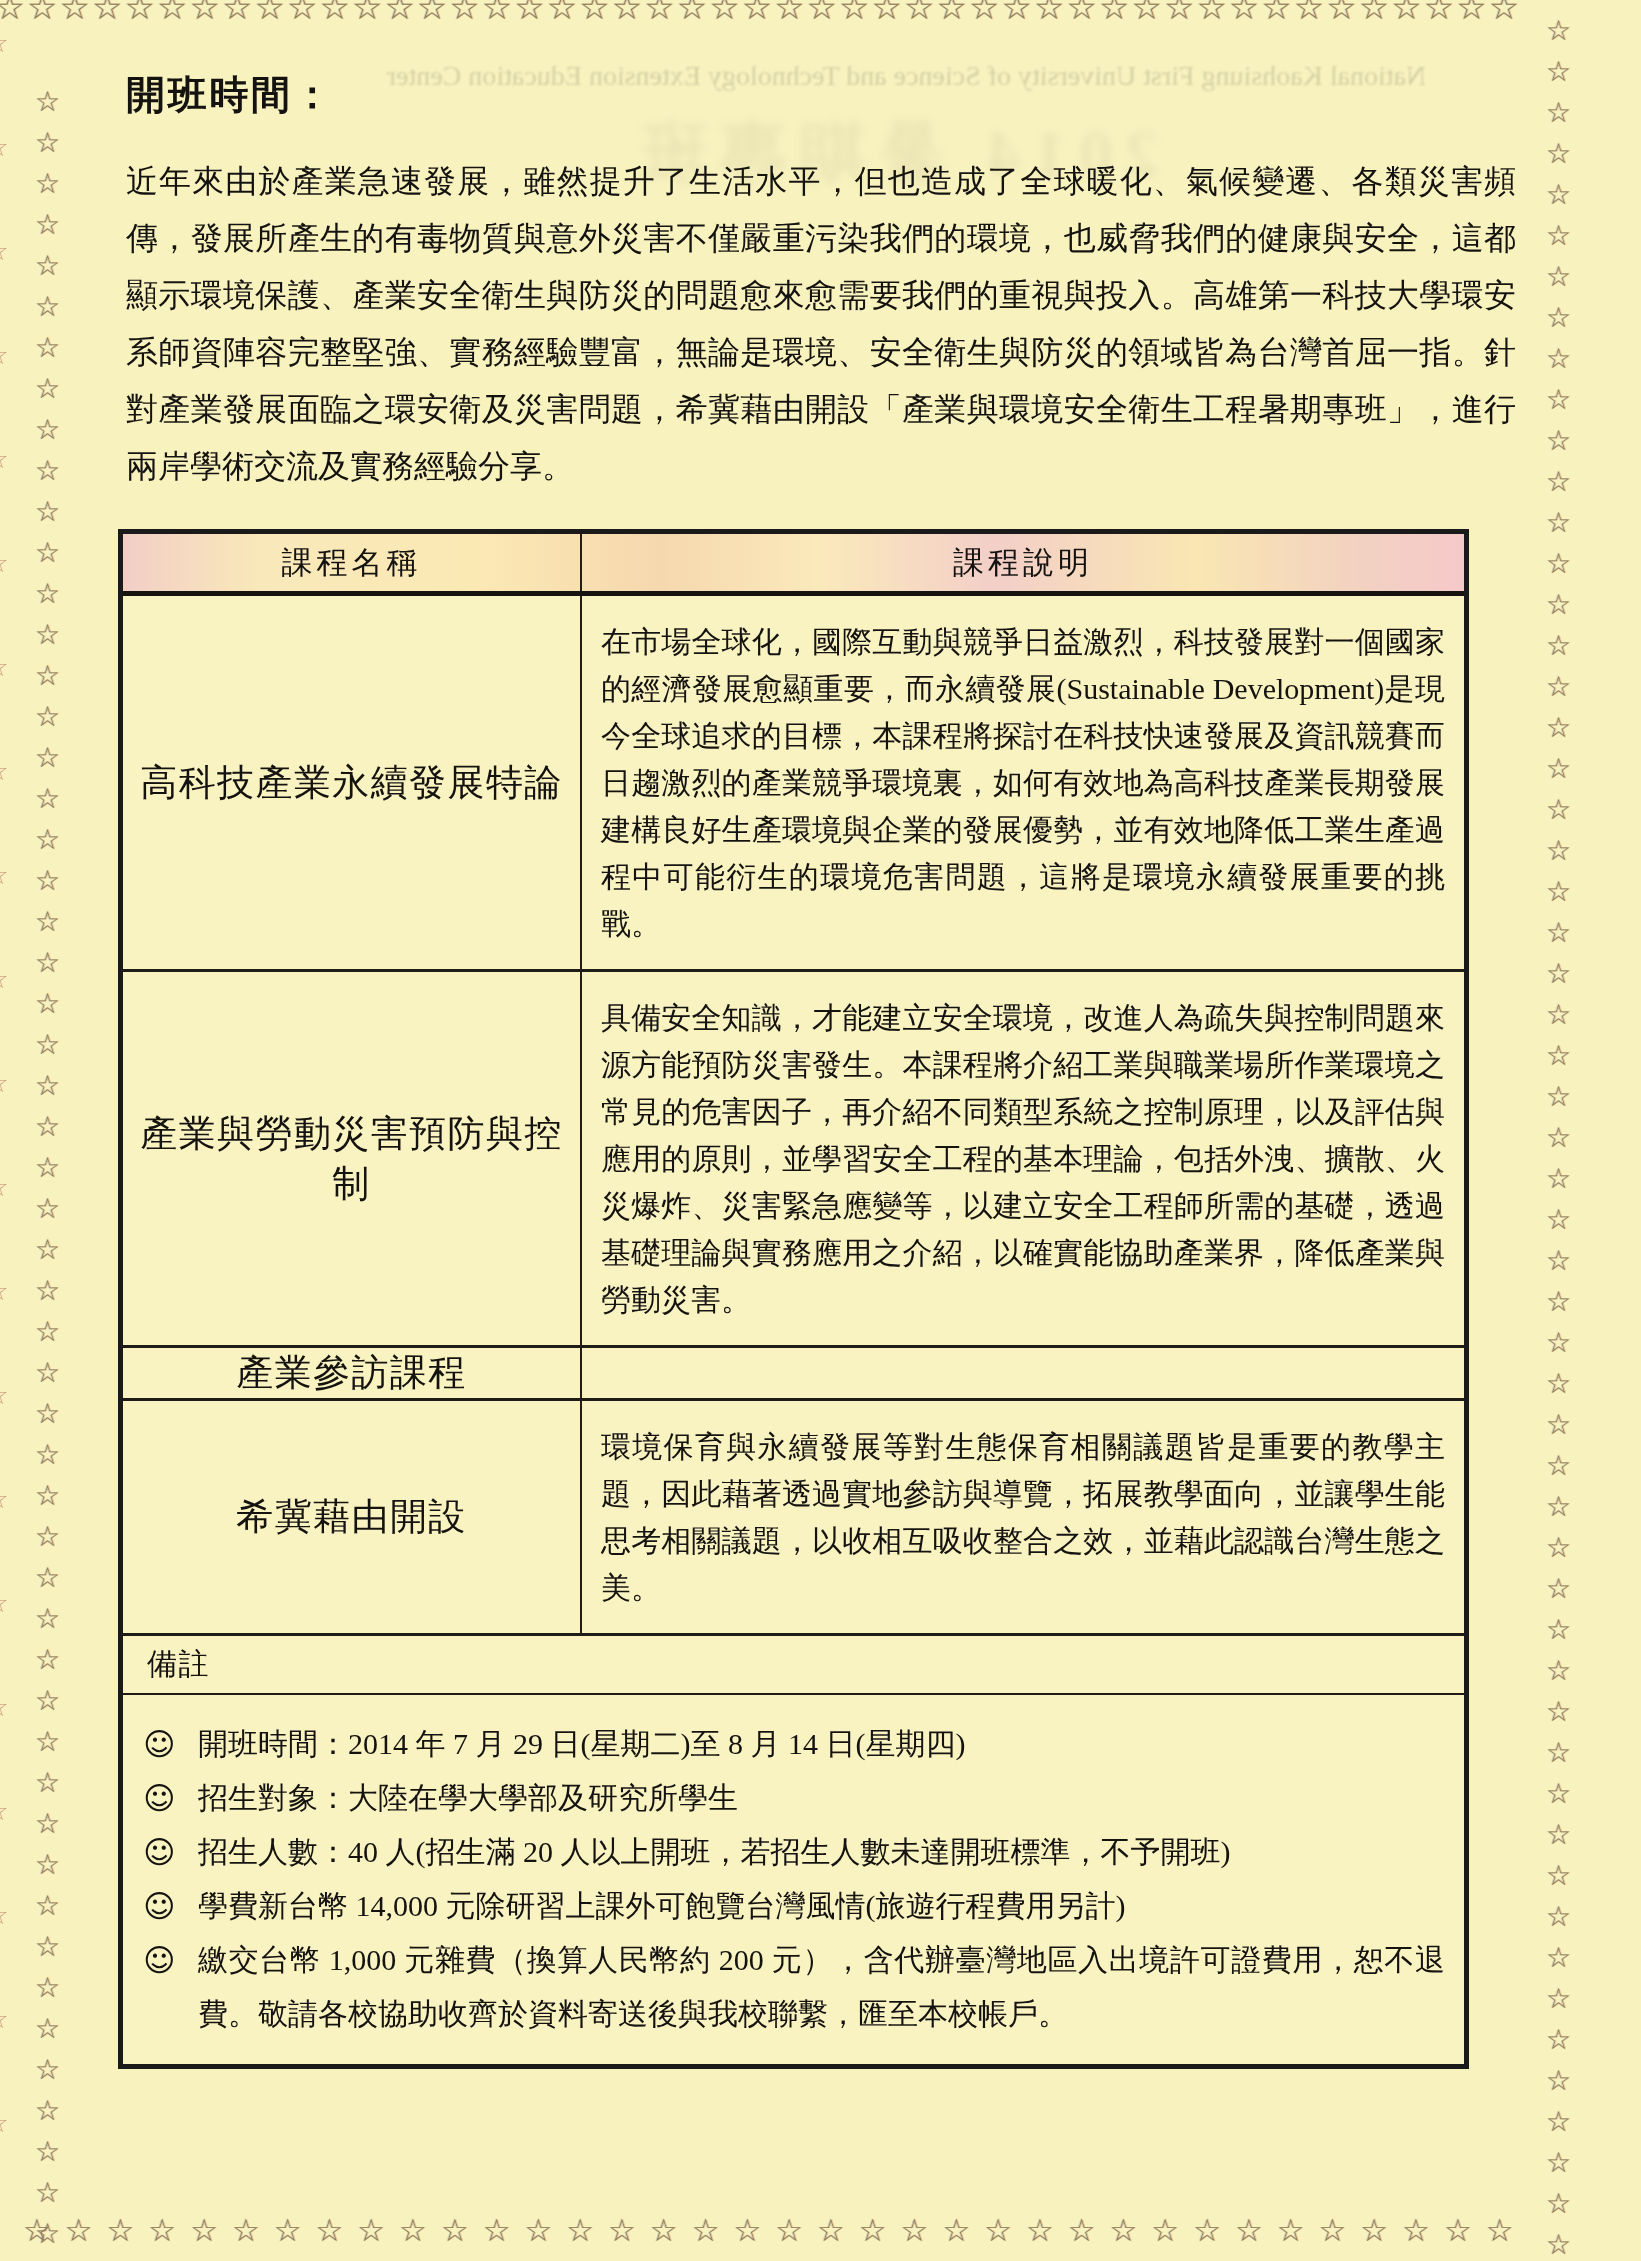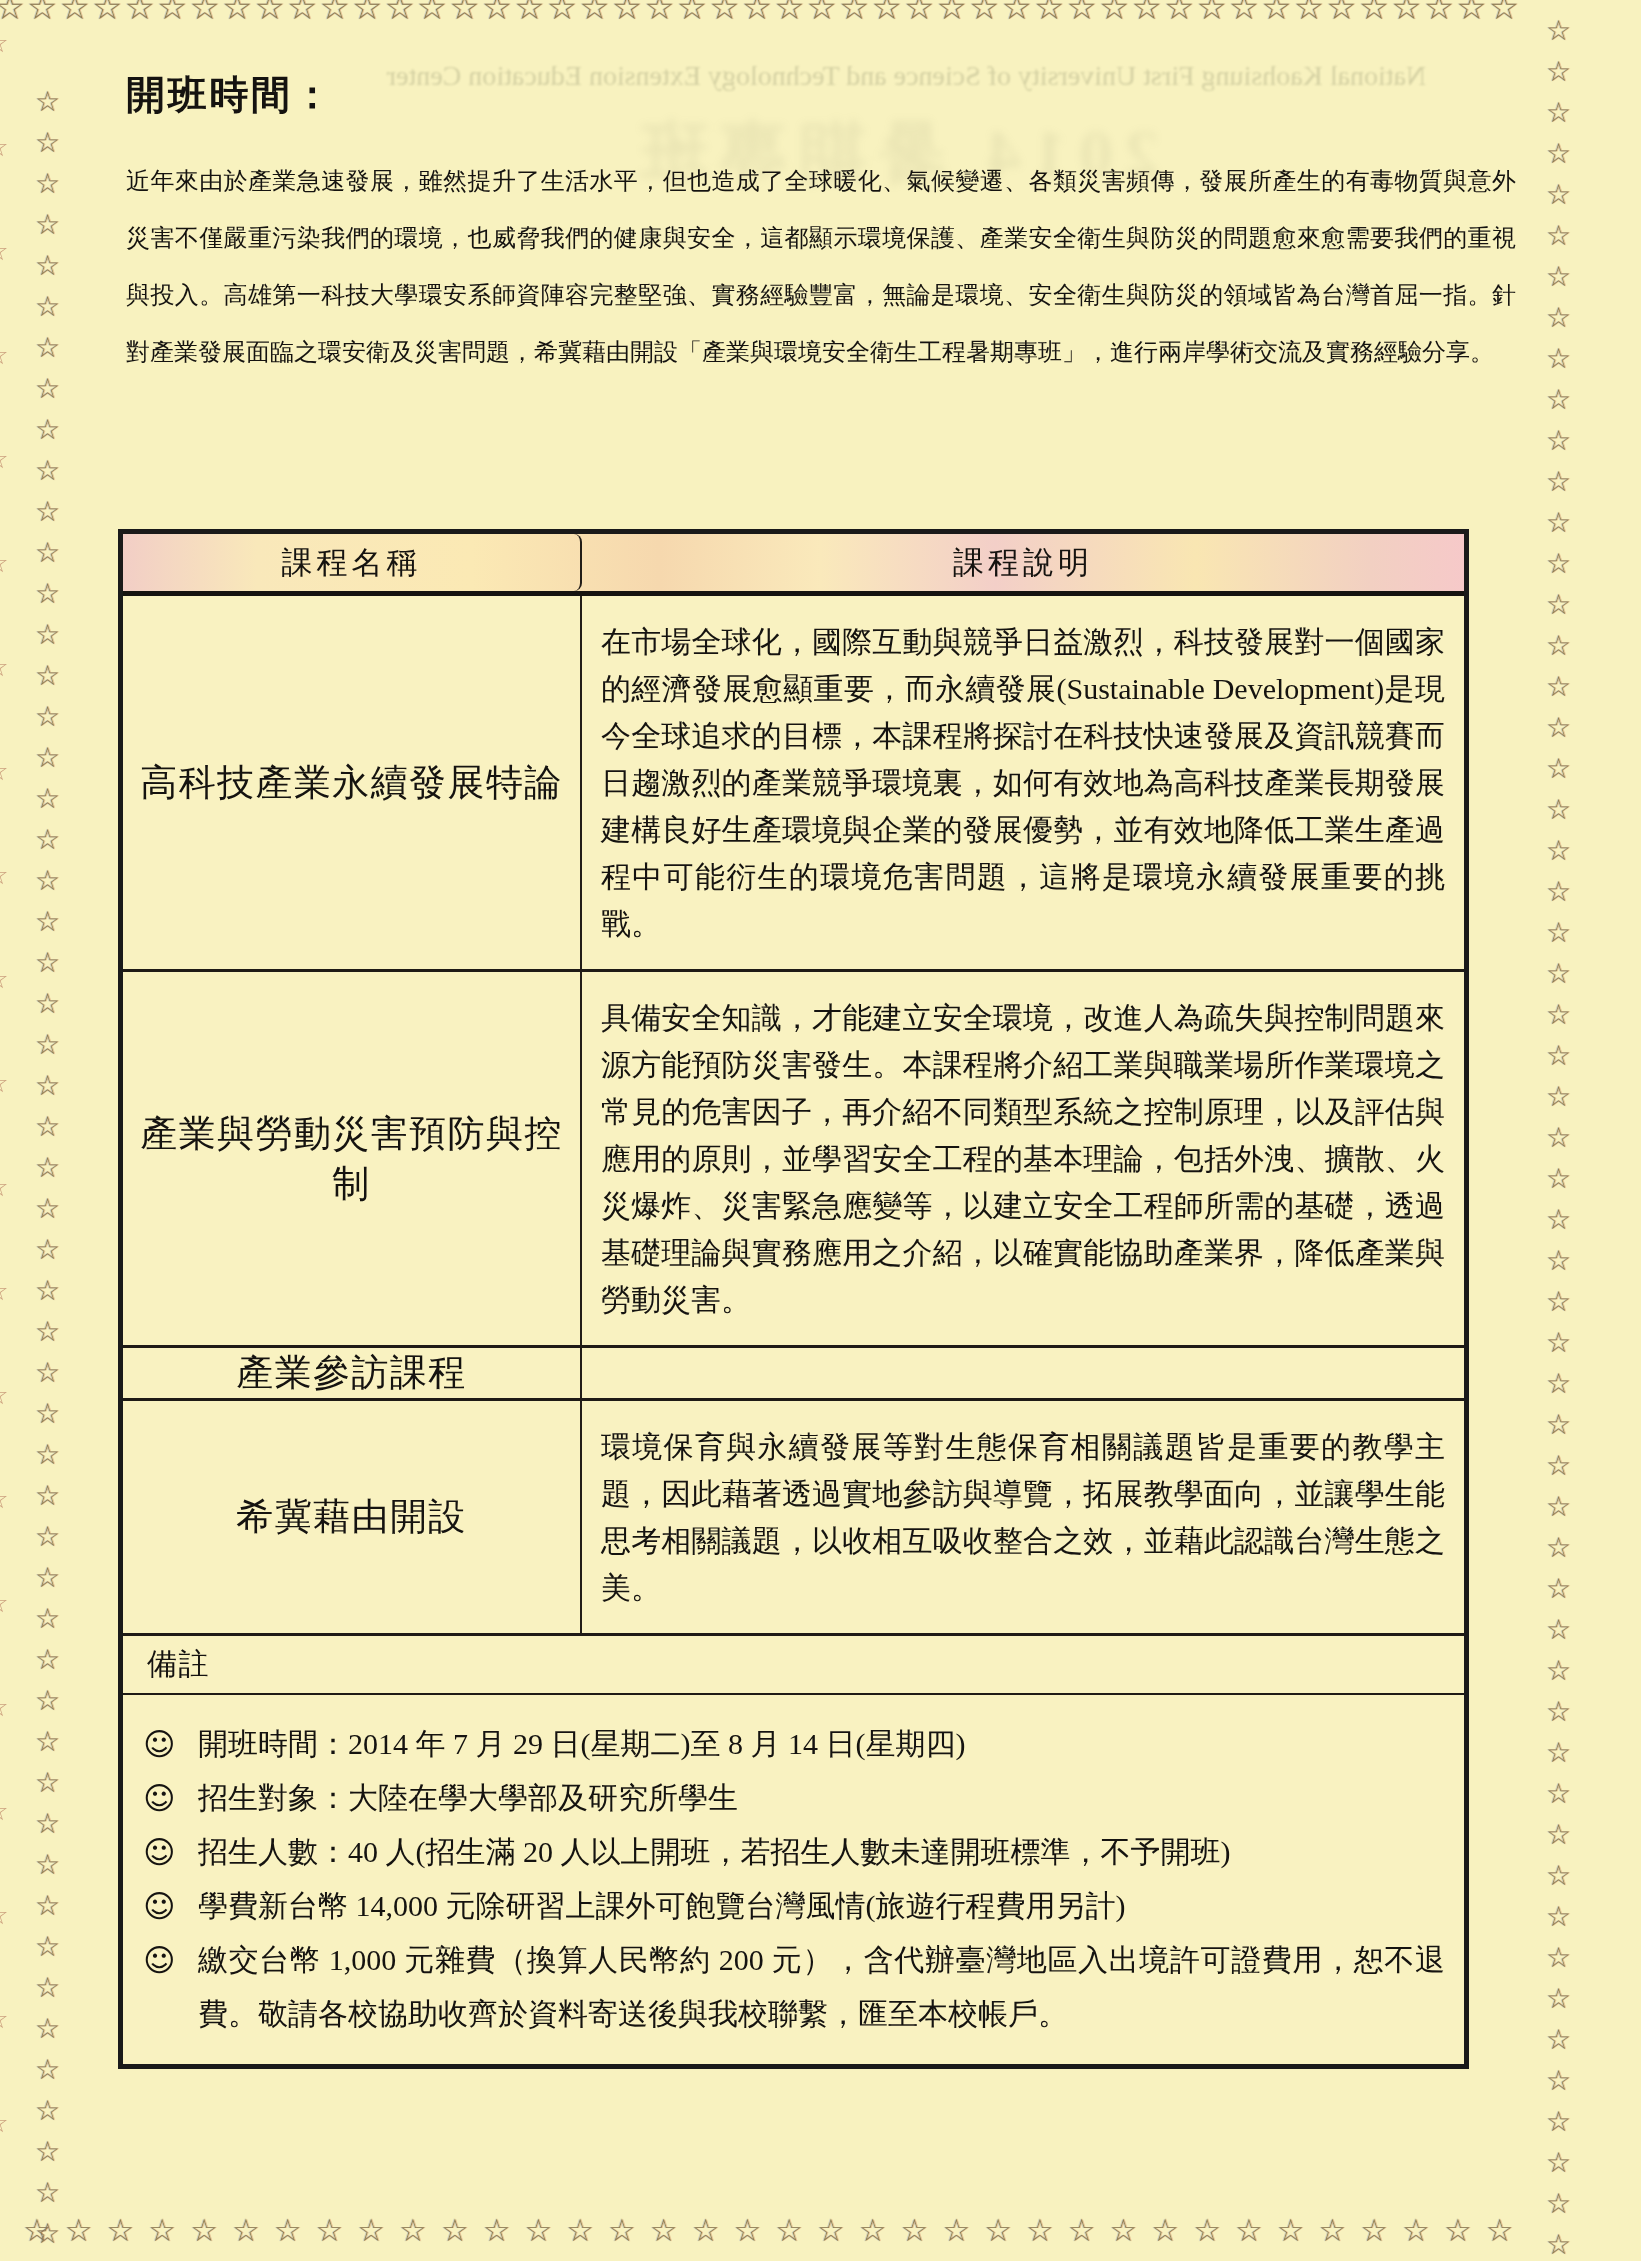--- a/index.html
+++ b/index.html
@@ -59,21 +59,21 @@
     opacity:.14;filter:blur(4px);
     text-align:center;letter-spacing:12px;
   }
   
   .doc-title{
     position:absolute;left:126px;top:68px;
     font-size:39px;font-weight:700;letter-spacing:2.7px;
   }
   .intro{
     position:absolute;left:126px;top:153px;width:1390px;
-    font-size:24px;line-height:57px;
+    font-size:32px;line-height:57px;
     text-align:justify;
   }
   .course-table{
     position:absolute;left:118px;top:529px;width:1351px;
     border:5.4px solid #1a1a1a;
     box-sizing:border-box;
     background:rgba(249,243,194,.55);
   }
   .t-row{display:flex;border-bottom:3.4px solid #1f1b16;}
   .t-row:last-child{border-bottom:none;}
@@ -90,21 +90,21 @@
     display:flex;align-items:center;justify-content:center;
     font-size:37px;letter-spacing:1.4px;
     text-align:center;
   }
   .desc-cell{
     flex:1;
     padding:22px 19px;
     font-size:30px;line-height:47px;
     text-align:justify;
   }
-  .header-cell{font-size:31px;letter-spacing:4px;border-radius:8px;}
+  .header-cell{font-size:31px;letter-spacing:4px;}
   .remark-row{
     border-bottom:2.7px solid #1f1b16;
     padding:8px 0 8px 24px;
     font-size:30px;letter-spacing:1.4px;
   }
   .notes-box{padding:21.6px 19px 23px 20px;}
   .note{
     display:flex;align-items:flex-start;
     font-size:30px;line-height:54px;
   }

